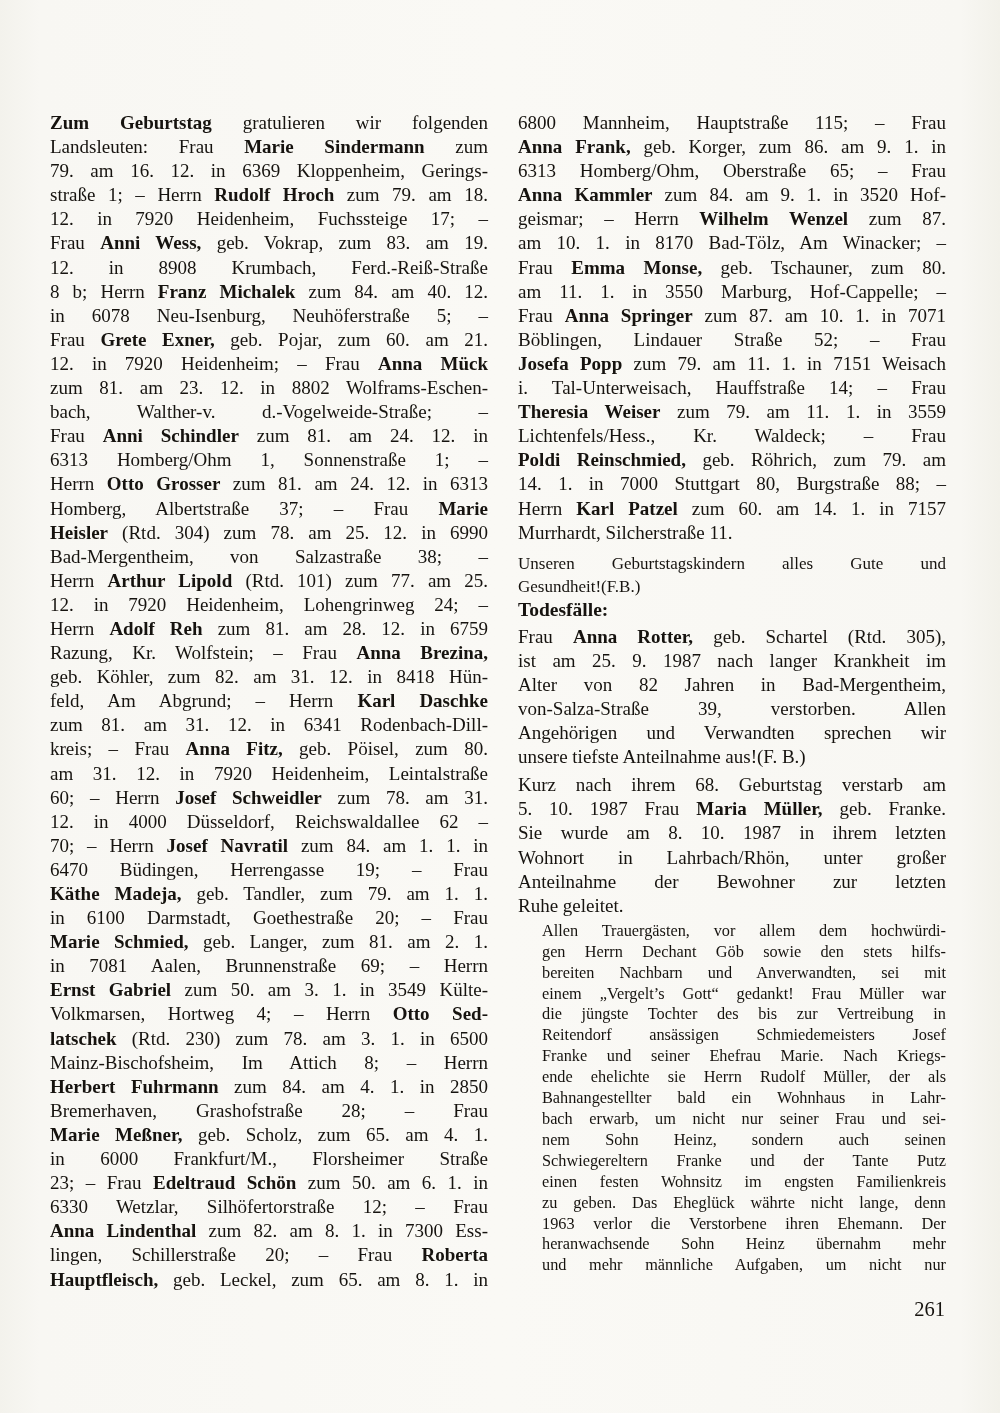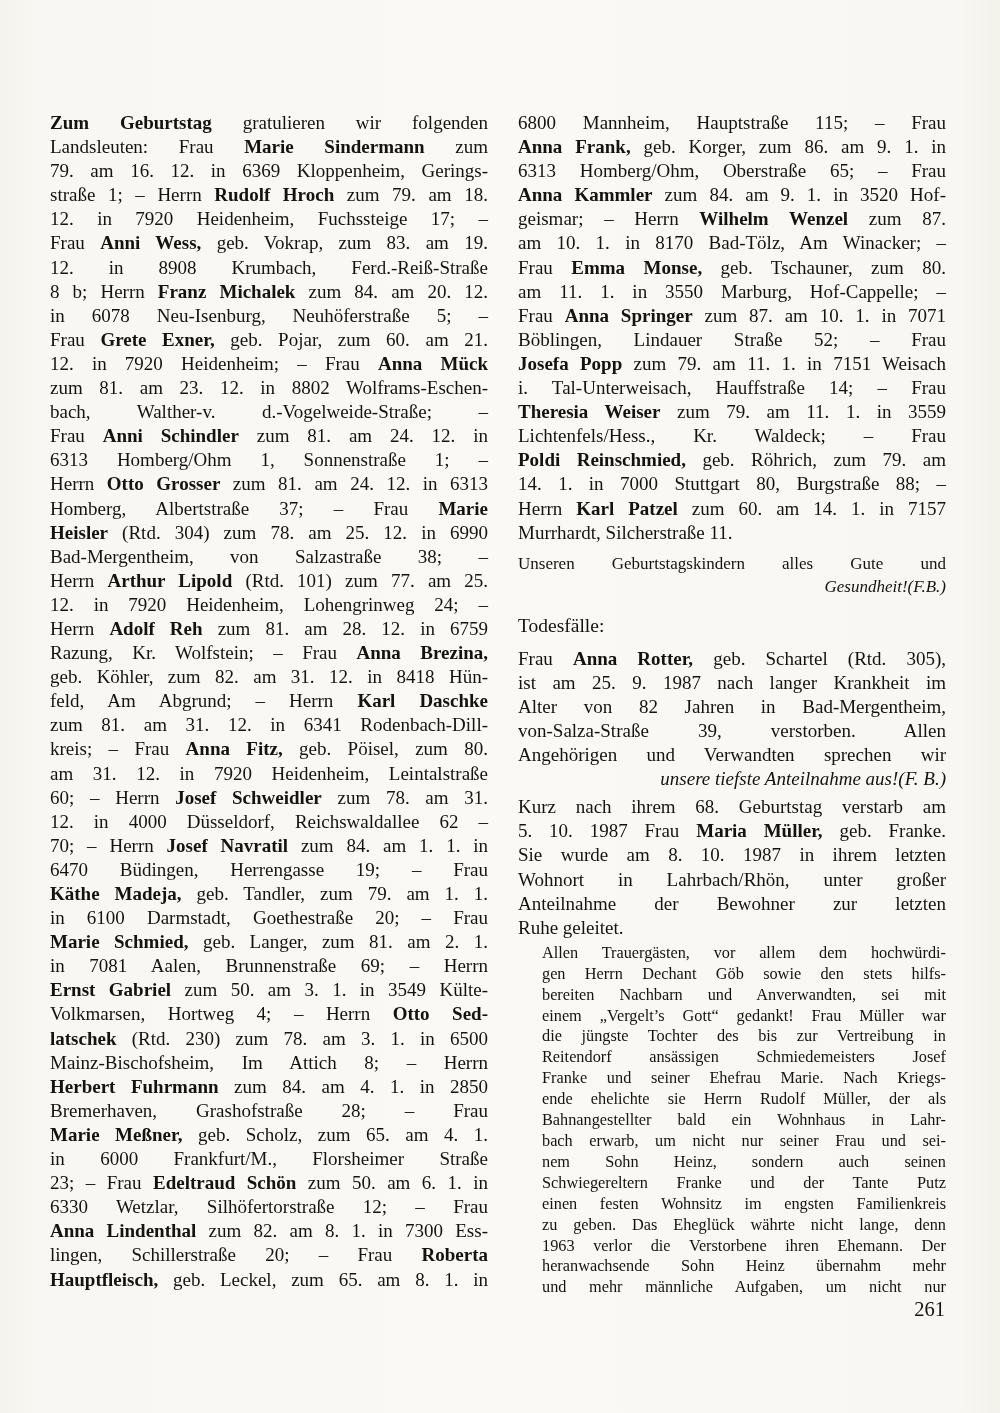--- a/index.html
+++ b/index.html
@@ -18,27 +18,27 @@
   .col{font-size:19px;line-height:24.1px;}
   .col-left{width:438px;}
   .col-right{width:428px;}
   .line{
     text-align:justify;
     text-align-last:justify;
     white-space:nowrap;
     overflow:visible;
   }
   .line.left{text-align-last:left;}
-  .line.spread{display:flex;justify-content:flex-end;text-align-last:auto;font-style:italic;}
+  .line.spread{display:flex;justify-content:flex-start;text-align-last:auto;}
   b{font-weight:bold;}
   .note{font-size:17px;line-height:23px;margin-top:7px;}
   .deaths-heading{
-    font-weight:normal;font-size:19.5px;line-height:24px;margin-top:16px;
+    font-weight:bold;font-size:19.5px;line-height:24px;
   }
-  .death-block-1{margin-top:9px;}
+  .death-block-1{margin-top:3px;}
   .death-block-2{margin-top:4px;}
   .obituary{font-size:16.3px;line-height:20.9px;margin-top:3px;margin-left:24px;}
   .page-number{
     position:absolute;top:1297px;right:55px;
     font-size:20.5px;line-height:24px;
   }
 </style>
 </head>
 <body>
 
@@ -46,21 +46,21 @@
   <div class="columns">
 
     <div class="col col-left">
         <div class="line"><b>Zum Geburtstag</b><span> gratulieren wir folgenden</span></div>
         <div class="line"><span>Landsleuten: Frau </span><b>Marie Sindermann</b><span> zum</span></div>
         <div class="line"><span>79. am 16. 12. in 6369 Kloppenheim, Gerings-</span></div>
         <div class="line"><span>straße 1; – Herrn </span><b>Rudolf Hroch</b><span> zum 79. am 18.</span></div>
         <div class="line"><span>12. in 7920 Heidenheim, Fuchssteige 17; –</span></div>
         <div class="line"><span>Frau </span><b>Anni Wess,</b><span> geb. Vokrap, zum 83. am 19.</span></div>
         <div class="line"><span>12. in 8908 Krumbach, Ferd.-Reiß-Straße</span></div>
-        <div class="line"><span>8 b; Herrn </span><b>Franz Michalek</b><span> zum 84. am 20. 12.</span></div>
+        <div class="line"><span>8 b; Herrn </span><b>Franz Michalek</b><span> zum 84. am 40. 12.</span></div>
         <div class="line"><span>in 6078 Neu-Isenburg, Neuhöferstraße 5; –</span></div>
         <div class="line"><span>Frau </span><b>Grete Exner,</b><span> geb. Pojar, zum 60. am 21.</span></div>
         <div class="line"><span>12. in 7920 Heidenheim; – Frau </span><b>Anna Mück</b></div>
         <div class="line"><span>zum 81. am 23. 12. in 8802 Wolframs-Eschen-</span></div>
         <div class="line"><span>bach, Walther-v. d.-Vogelweide-Straße; –</span></div>
         <div class="line"><span>Frau </span><b>Anni Schindler</b><span> zum 81. am 24. 12. in</span></div>
         <div class="line"><span>6313 Homberg/Ohm 1, Sonnenstraße 1; –</span></div>
         <div class="line"><span>Herrn </span><b>Otto Grosser</b><span> zum 81. am 24. 12. in 6313</span></div>
         <div class="line"><span>Homberg, Albertstraße 37; – Frau </span><b>Marie</b></div>
         <div class="line"><b>Heisler</b><span> (Rtd. 304) zum 78. am 25. 12. in 6990</span></div>

